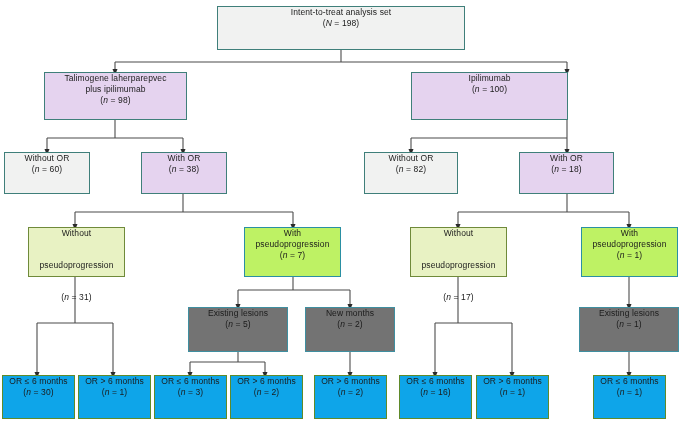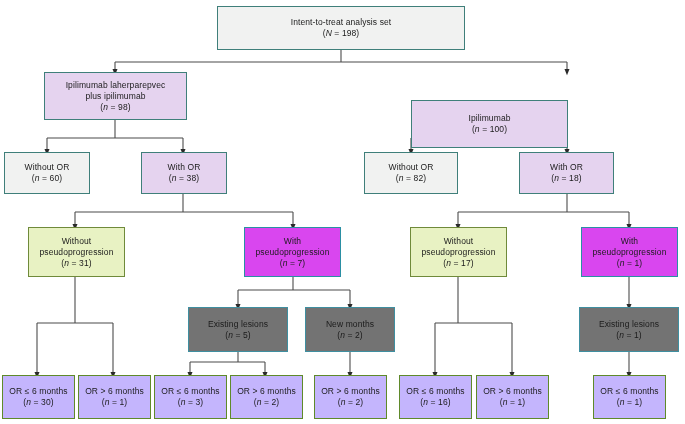--- a/index.html
+++ b/index.html
@@ -9,35 +9,35 @@
     font-family:"Liberation Sans","DejaVu Sans",sans-serif;
     overflow:hidden;
   }
   #stage{position:relative;width:685px;height:424px;}
   svg#edges{position:absolute;left:0;top:0;width:685px;height:424px;pointer-events:none;}
   .node{
     position:absolute;
     box-sizing:border-box;
     border:1px solid #3f7f7a;
     display:flex;flex-direction:column;
-    align-items:center;justify-content:center;
+    align-items:center;
     text-align:center;
     font-size:8.5px;
     line-height:11px;
     color:#1b1b1b;
     letter-spacing:.1px;
   }
   .node .ln{display:block;white-space:nowrap;}
   .node .ln i{font-style:italic;}
   .c-grey{background:#f1f2f1;}
   .c-purple{background:#e5d3ef;}
-  .c-khaki{background:#e8f2c3;border-color:#6f8a3a;}
-  .c-cyan{background:#d946ef;border-color:#2a8fa3;}
+  .c-khaki{background:#e8f2c3;border-color:#6f8a3a;gap:21px;}
+  .c-cyan{background:#bef264;border-color:#2a8fa3;}
   .c-lblue{background:#737373;border-color:#3f8fa0;}
-  .c-green{background:#c4b5fd;border-color:#5f8a2a;}
+  .c-green{background:#0ea5e9;border-color:#5f8a2a;}
 </style>
 </head>
 <body>
 
 <div id="stage">
 
   <svg id="edges" viewBox="0 0 685 424">
     <defs>
       <marker id="arw" markerWidth="7" markerHeight="7" refX="3.2" refY="3" orient="auto" markerUnits="userSpaceOnUse">
         <path d="M0,0.4 L6.4,3 L0,5.6 z" fill="#2a2a2a"></path>
@@ -97,25 +97,25 @@
       <path d="M629,352 L629,375" marker-end="url(#arw)"></path>
     </g>
   </svg>
 
   <div class="node c-grey" style="left:217px;top:6px;width:248px;height:44px;">
     <span class="ln">Intent-to-treat analysis set</span>
     <span class="ln">(<i>N</i> = 198)</span>
   </div>
 
   <div class="node c-purple" style="left:44px;top:72px;width:143px;height:48px;">
-    <span class="ln">Ipilimumab laherparepvec</span>
+    <span class="ln">Talimogene laherparepvec</span>
     <span class="ln">plus ipilimumab</span>
     <span class="ln">(<i>n</i> = 98)</span>
   </div>
-  <div class="node c-purple" style="left:411px;top:72px;width:157px;height:48px;margin-top:28px;">
+  <div class="node c-purple" style="left:411px;top:72px;width:157px;height:48px;">
     <span class="ln">Ipilimumab</span>
     <span class="ln">(<i>n</i> = 100)</span>
   </div>
 
   <div class="node c-grey" style="left:4px;top:152px;width:86px;height:42px;">
     <span class="ln">Without OR</span>
     <span class="ln">(<i>n</i> = 60)</span>
   </div>
   <div class="node c-purple" style="left:141px;top:152px;width:86px;height:42px;">
     <span class="ln">With OR</span>

